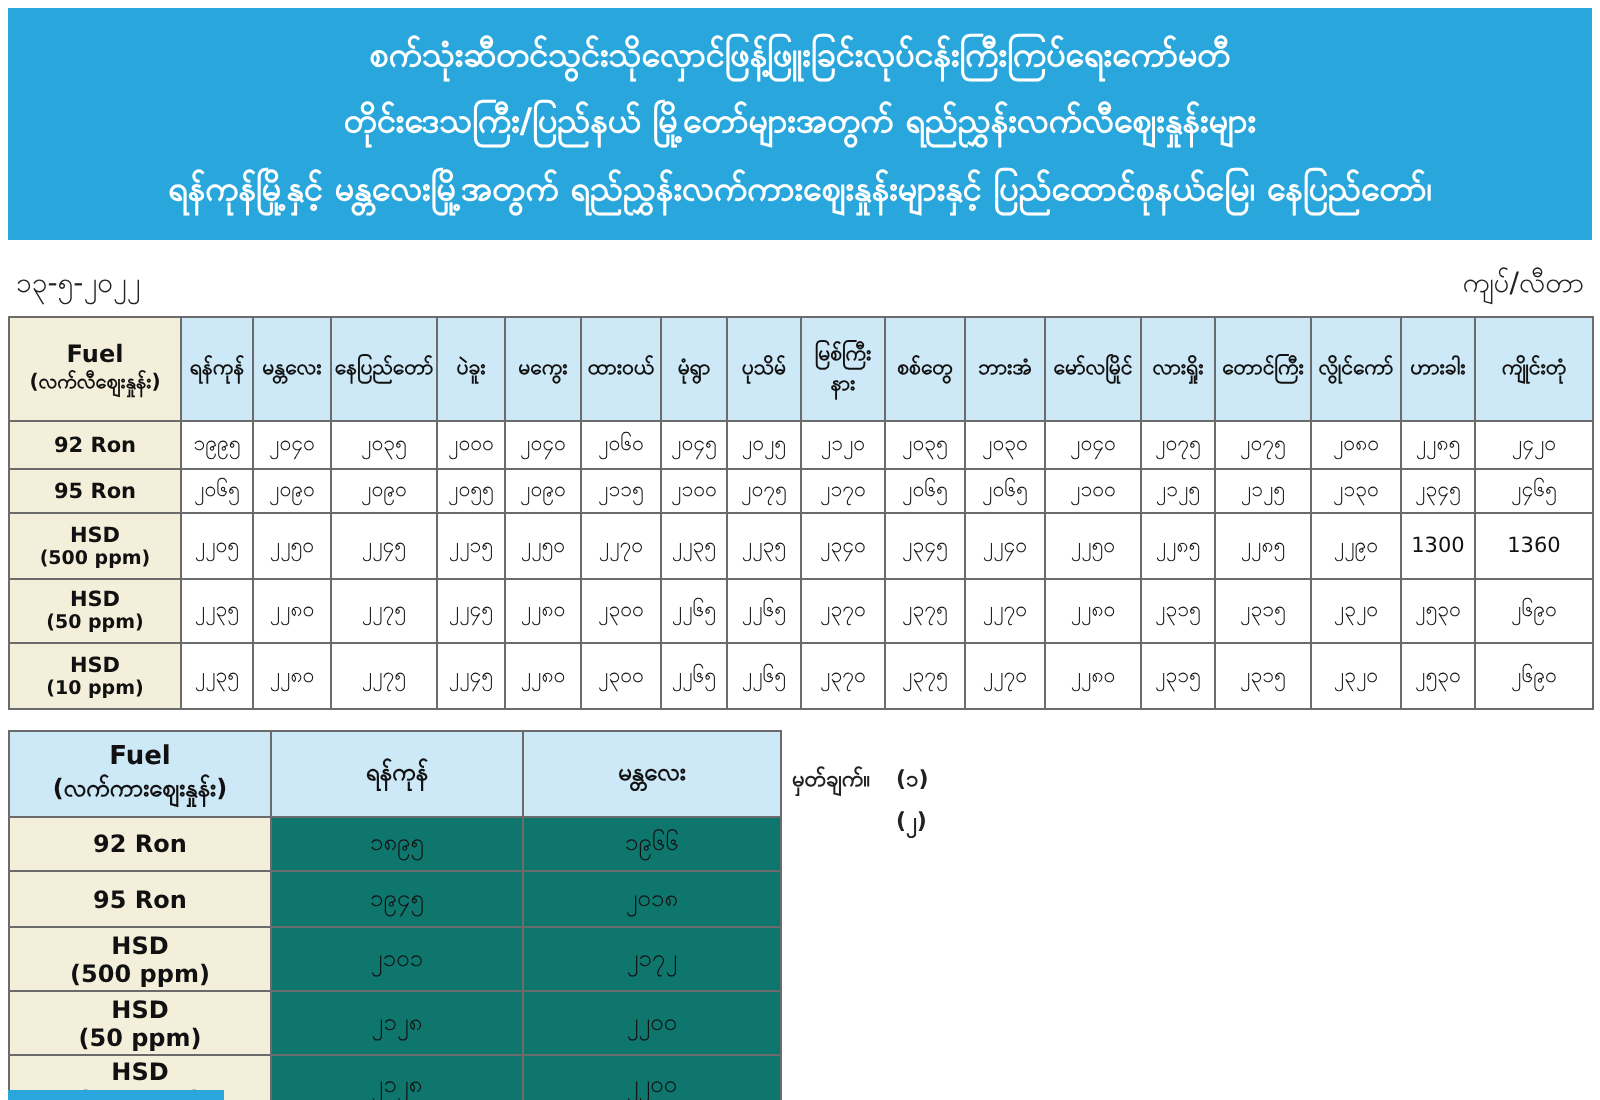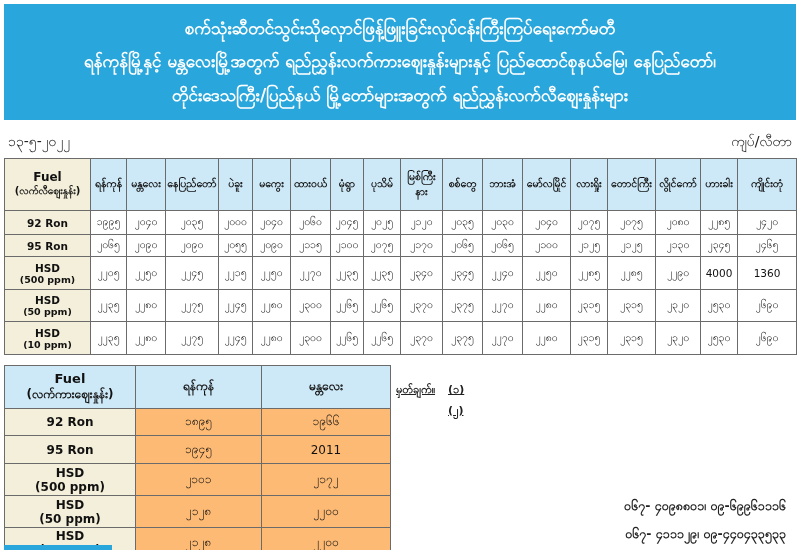--- a/index.html
+++ b/index.html
@@ -28,45 +28,45 @@
   .fuelhead .l1{font-size:12px;font-weight:bold;}
   .fuelhead .l2{font-size:10px;font-weight:bold;}
   .sub{display:block;font-size:9.5px;}
 
   
   .wholesale{position:absolute;left:4px;top:365px;width:386px;}
   .wholesale td,.wholesale th{border:1px solid #6b6b6b;text-align:center;vertical-align:middle;
                               font-size:12px;color:#111;}
   .wholesale thead th{background:#cde8f6;font-weight:bold;height:40px;}
   .wholesale td.rowlabel{background:#f4efda;font-weight:bold;}
-  .wholesale td.val{background:#fdba74;}
+  .wholesale td.val{background:#0f766e;}
   .wholesale .l1{font-size:13px;}
   .wholesale .sub{font-size:12px;}
 
   .cut-strip{position:absolute;left:4px;top:545px;width:108px;height:5px;background:#29a7dc;}
 
   
   .notes{position:absolute;left:396px;top:380px;width:400px;color:#222;}
-  .note-row{display:flex;align-items:center;font-size:11px;font-weight:bold;line-height:1.9;text-decoration:underline;}
+  .note-row{display:flex;align-items:center;font-size:11px;font-weight:bold;line-height:1.9;}
   .note-label{flex:0 0 52px;}
   .note-num{flex:0 0 22px;}
   .note-text{flex:1;}
   .phones{position:absolute;left:396px;top:492px;width:400px;text-align:right;font-size:12.5px;
           font-weight:bold;color:#222;line-height:2.2;padding-right:10px;box-sizing:border-box;}
   .phones div{white-space:nowrap;}
 </style>
 </head>
 <body>
 
 <div class="page">
 
   <div class="banner">
     <div>စက်သုံးဆီတင်သွင်းသိုလှောင်ဖြန့်ဖြူးခြင်းလုပ်ငန်းကြီးကြပ်ရေးကော်မတီ</div>
+    <div>တိုင်းဒေသကြီး/ပြည်နယ် မြို့တော်များအတွက် ရည်ညွှန်းလက်လီဈေးနှုန်းများ</div>
     <div>ရန်ကုန်မြို့နှင့် မန္တလေးမြို့အတွက် ရည်ညွှန်းလက်ကားဈေးနှုန်းများနှင့် ပြည်ထောင်စုနယ်မြေ၊ နေပြည်တော်၊</div>
-    <div>တိုင်းဒေသကြီး/ပြည်နယ် မြို့တော်များအတွက် ရည်ညွှန်းလက်လီဈေးနှုန်းများ</div>
   </div>
 
   <div class="meta-row">
     <span class="meta-date">၁၃-၅-၂၀၂၂</span>
     <span class="meta-unit">ကျပ်/လီတာ</span>
   </div>
 
   <table class="retail">
     <colgroup>
         <col style="width: 86px;">
@@ -164,21 +164,21 @@
           <td class="val">၂၂၇၀</td>
           <td class="val">၂၂၃၅</td>
           <td class="val">၂၂၃၅</td>
           <td class="val">၂၃၄၀</td>
           <td class="val">၂၃၄၅</td>
           <td class="val">၂၂၄၀</td>
           <td class="val">၂၂၅၀</td>
           <td class="val">၂၂၈၅</td>
           <td class="val">၂၂၈၅</td>
           <td class="val">၂၂၉၀</td>
-          <td class="val">4000</td>
+          <td class="val">1300</td>
           <td class="val">1360</td>
         </tr>
         <tr style="height: 32px;">
           <td class="rowlabel">HSD<span class="sub">(50 ppm)</span></td>
           <td class="val">၂၂၃၅</td>
           <td class="val">၂၂၈၀</td>
           <td class="val">၂၂၇၅</td>
           <td class="val">၂၂၄၅</td>
           <td class="val">၂၂၈၀</td>
           <td class="val">၂၃၀၀</td>
@@ -235,21 +235,21 @@
     </thead>
     <tbody>
         <tr style="height: 27px;">
           <td class="rowlabel">92 Ron</td>
           <td class="val">၁၈၉၅</td>
           <td class="val">၁၉၆၆</td>
         </tr>
         <tr style="height: 28px;">
           <td class="rowlabel">95 Ron</td>
           <td class="val">၁၉၄၅</td>
-          <td class="val">2011</td>
+          <td class="val">၂၀၁၈</td>
         </tr>
         <tr style="height: 32px;">
           <td class="rowlabel">HSD<span class="sub">(500 ppm)</span></td>
           <td class="val">၂၁၀၁</td>
           <td class="val">၂၁၇၂</td>
         </tr>
         <tr style="height: 32px;">
           <td class="rowlabel">HSD<span class="sub">(50 ppm)</span></td>
           <td class="val">၂၁၂၈</td>
           <td class="val">၂၂၀၀</td>
@@ -268,18 +268,14 @@
     <div class="note-row">
       <span class="note-label">မှတ်ချက်။</span>
       <span class="note-num">(၁)</span>
     </div>
     <div class="note-row">
       <span class="note-label"></span>
       <span class="note-num">(၂)</span>
     </div>
   </div>
 
-  <div class="phones">
-    <div>၀၆၇- ၄၀၉၈၈၀၁၊ ၀၉-၆၉၉၆၁၁၁၆</div>
-    <div>၀၆၇- ၄၁၁၁၂၉၊ ၀၉-၄၄၀၄၃၃၅၃၃</div>
-  </div>
 
 </div>
 
 </body></html>

